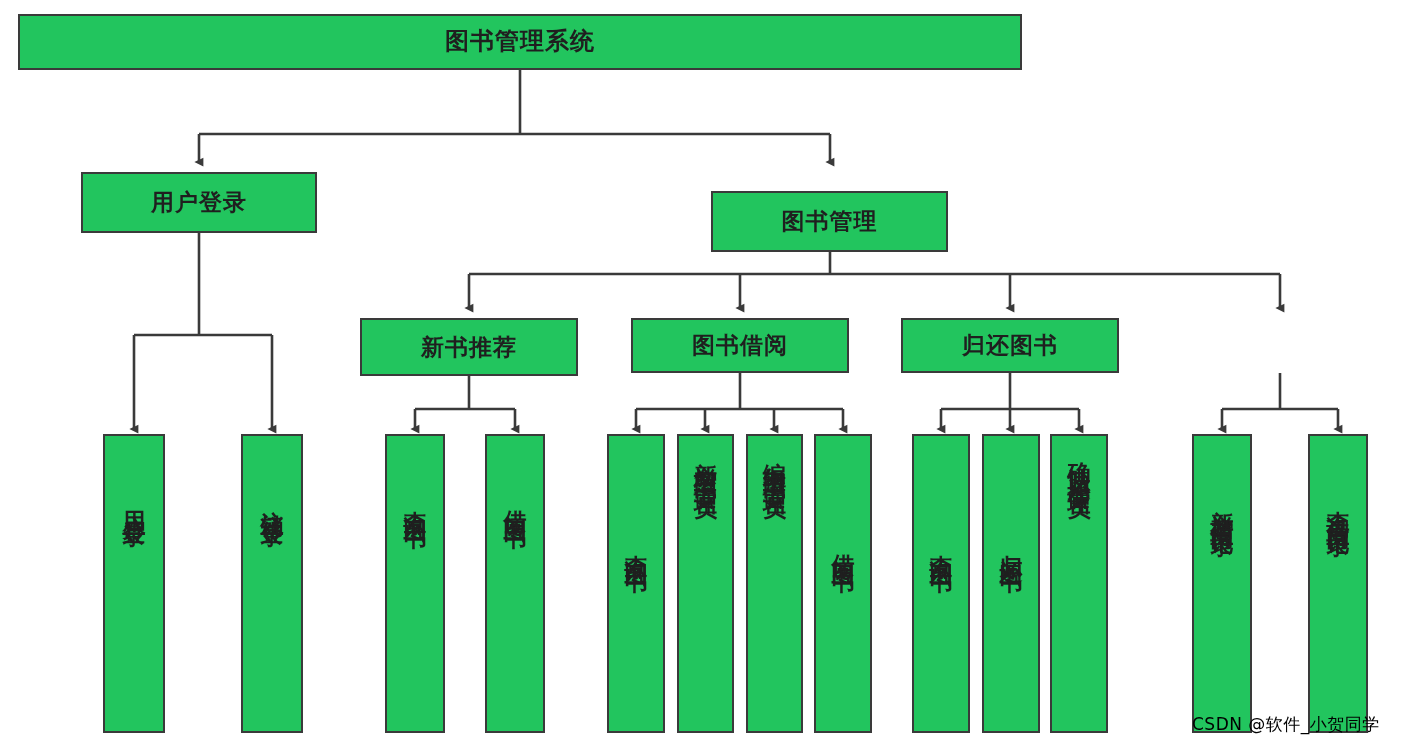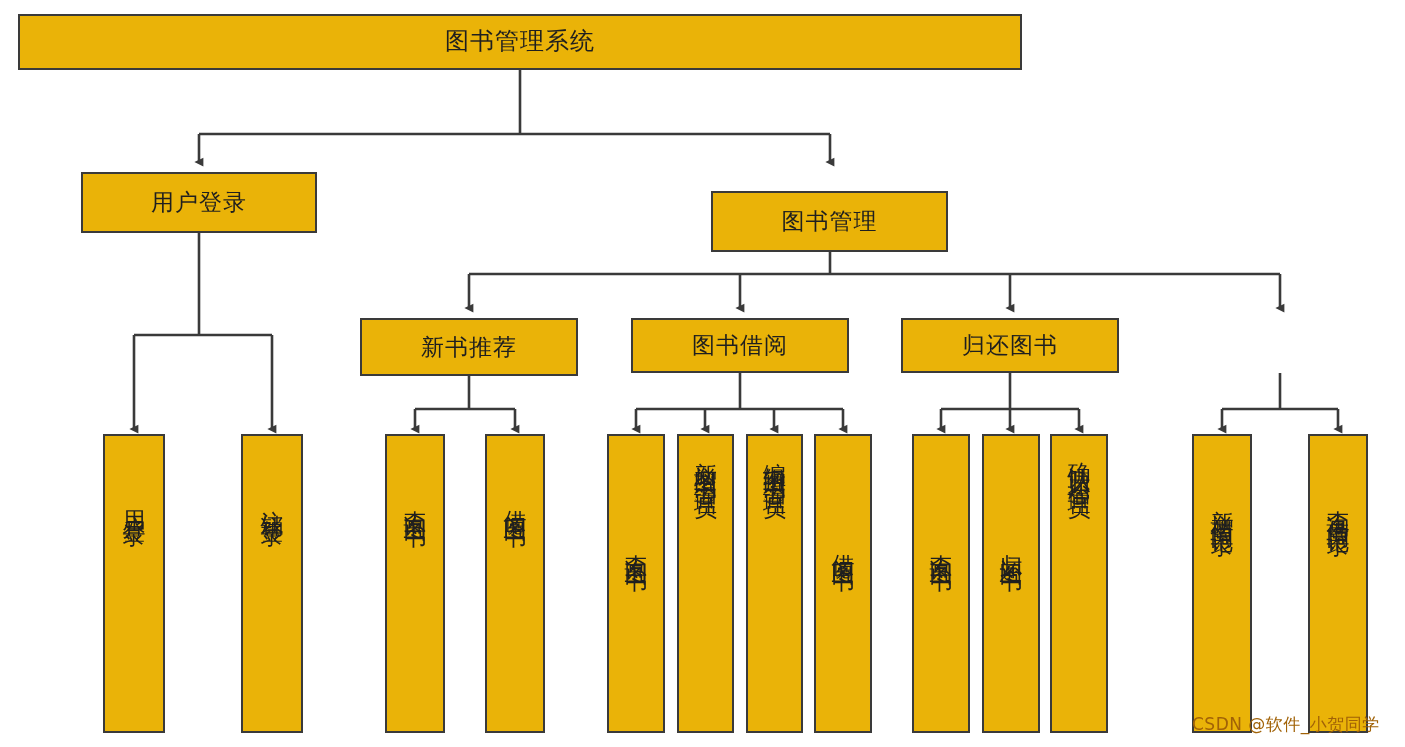--- a/index.html
+++ b/index.html
@@ -22,25 +22,26 @@
     left: 0;
     top: 0;
     width: 1405px;
     height: 747px;
     pointer-events: none;
   }
   .node {
     position: absolute;
     box-sizing: border-box;
     border: 2.5px solid #3a3a3a;
-    background: #eab308;
+    background: #22c55e;
     display: flex;
     align-items: center;
     justify-content: center;
     color: #222222;
+    font-weight: bold;
   }
   .node .lbl {
     font-size: 23px;
     line-height: 1.15;
     letter-spacing: 1px;
     white-space: nowrap;
     color: #1f1f1f;
   }
   .node.root .lbl { font-size: 24px; }
   .node.leaf {
@@ -61,21 +62,21 @@
     margin-top: 48px;
   }
   .node.leaf.shift2 .lbl {
     margin-top: 92px;
   }
   #watermark {
     position: absolute;
     left: 1192px;
     top: 713px;
     font-size: 17px;
-    color: #a16207;
+    color: #000000;
     white-space: nowrap;
     letter-spacing: 0.5px;
   }
 </style>
 </head>
 <body>
 
 <div id="canvas">
 
   <svg id="wires" viewBox="0 0 1405 747" xmlns="http://www.w3.org/2000/svg">

